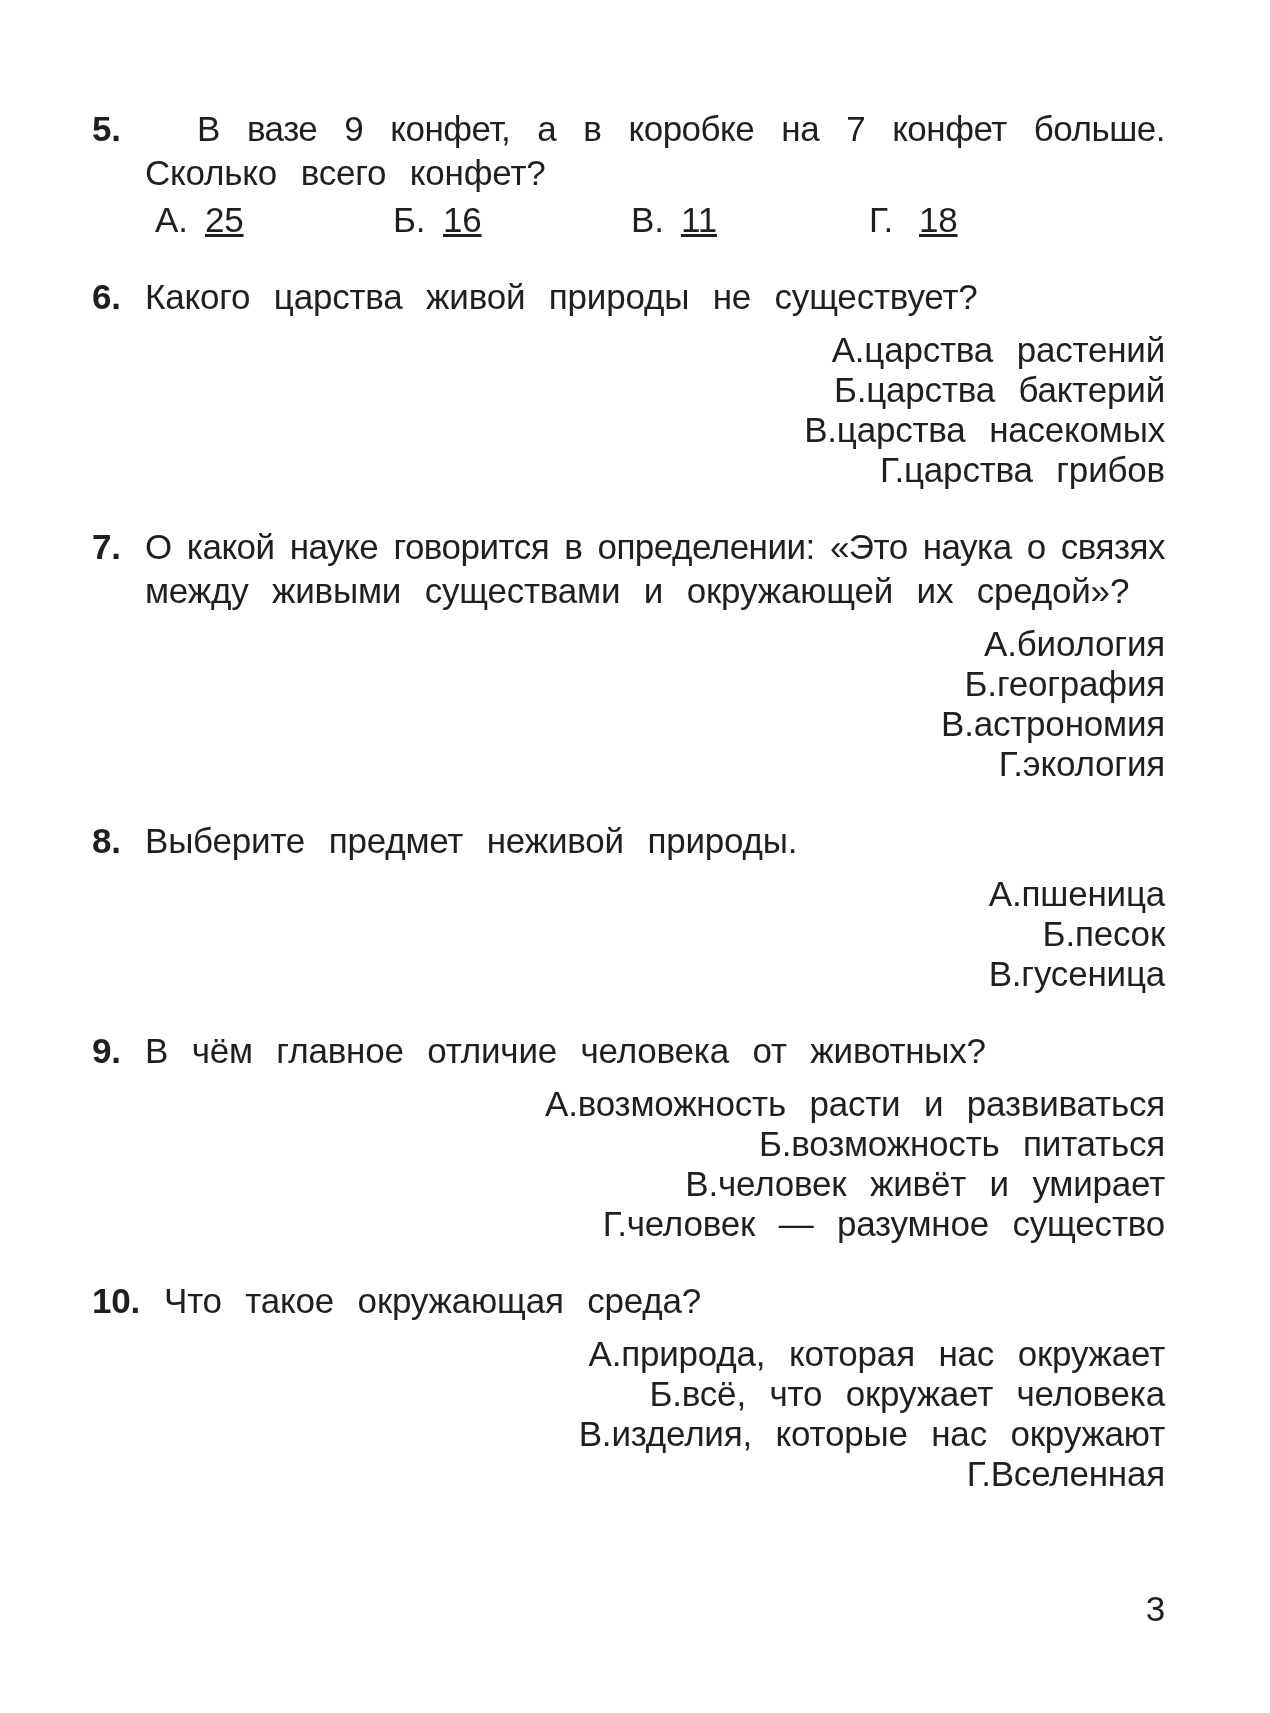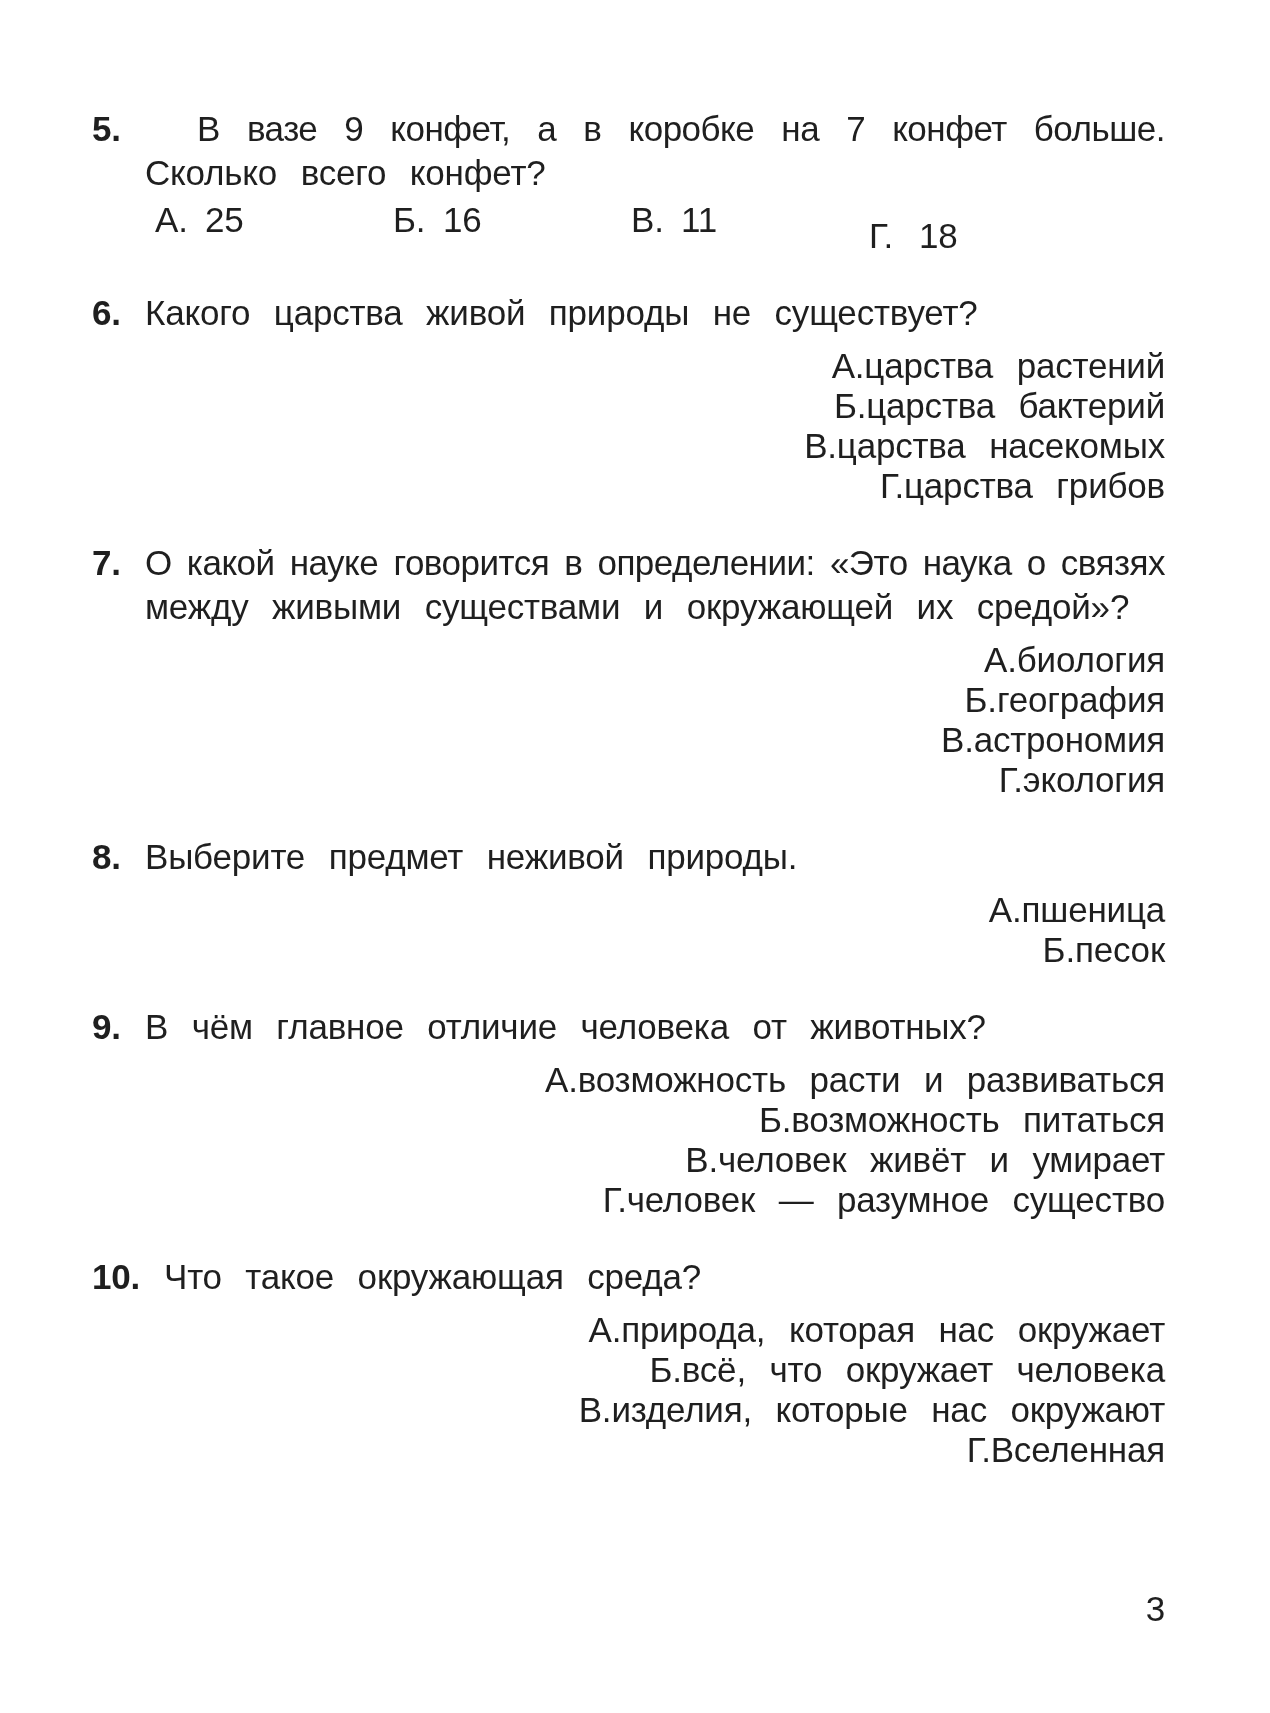--- a/index.html
+++ b/index.html
@@ -71,24 +71,24 @@
   }
   .options-row {
     margin-top: 5px;
     padding-left: 10px;
     display: flex;
     line-height: 40px;
   }
   .opt-inline {
     width: 238px;
     white-space: nowrap;
+    text-decoration: underline;
   }
   .opt-inline:last-child {
     width: auto;
-    margin-top: 16px;
   }
   .opt-inline .opt-letter {
     min-width: 50px;
   }
   .page-number {
     position: absolute;
     top: 1589px;
     right: 105px;
     width: 120px;
     text-align: right;
@@ -142,20 +142,21 @@
       </div>
     </section>
 
     <section class="question">
       <span class="q-num">8.</span>
       <div class="q-body">
         <div class="q-line">Выберите предмет неживой природы.</div>
         <div class="options">
           <div class="option"><span class="opt-letter">А.</span><span class="opt-text">пшеница</span></div>
           <div class="option"><span class="opt-letter">Б.</span><span class="opt-text">песок</span></div>
+          <div class="option"><span class="opt-letter">В.</span><span class="opt-text">гусеница</span></div>
         </div>
       </div>
     </section>
 
     <section class="question">
       <span class="q-num">9.</span>
       <div class="q-body">
         <div class="q-line">В чём главное отличие человека от животных?</div>
         <div class="options">
           <div class="option"><span class="opt-letter">А.</span><span class="opt-text">возможность расти и развиваться</span></div>

